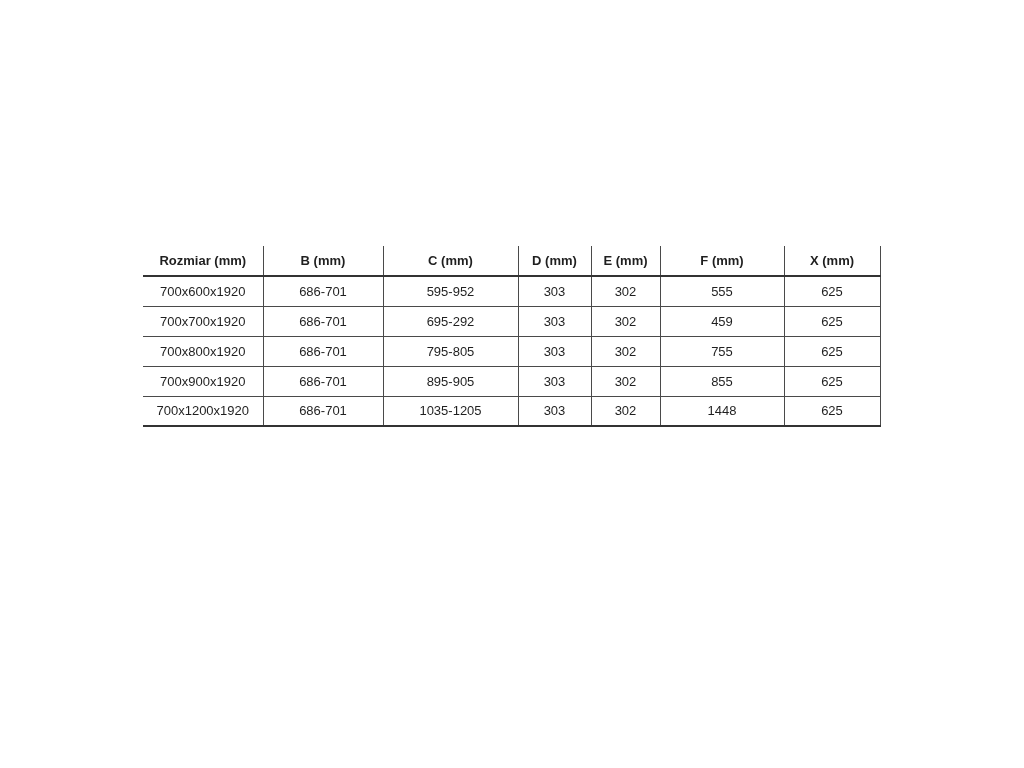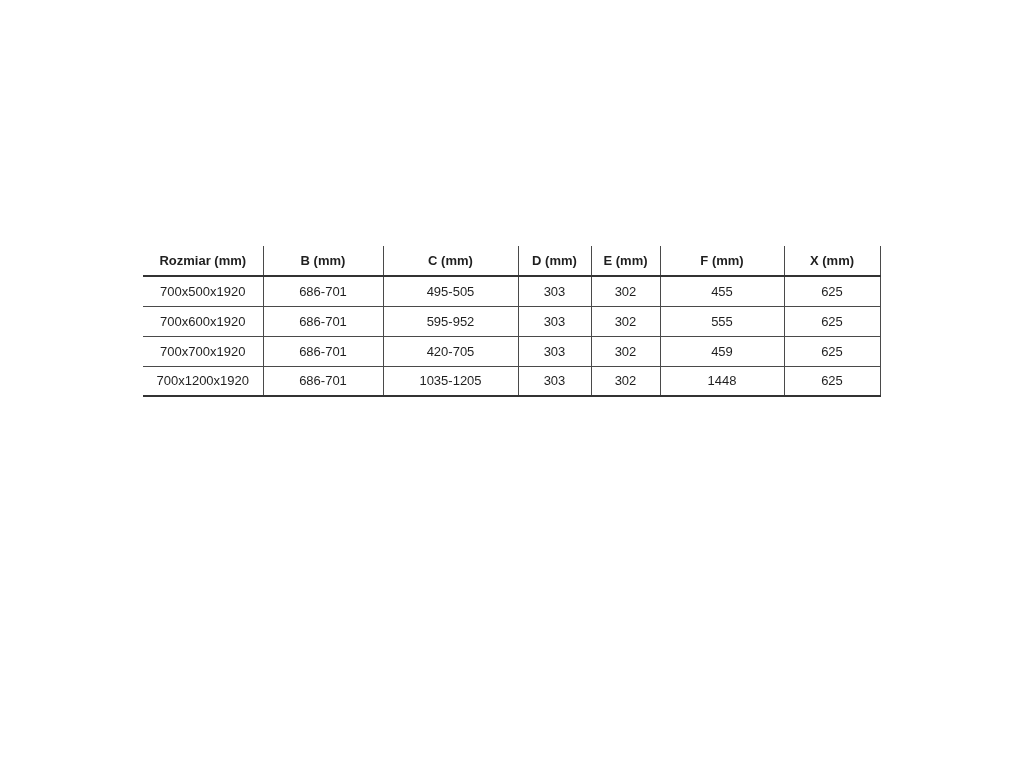--- a/index.html
+++ b/index.html
@@ -70,44 +70,53 @@
         <th>B (mm)</th>
         <th>C (mm)</th>
         <th>D (mm)</th>
         <th>E (mm)</th>
         <th>F (mm)</th>
         <th>X (mm)</th>
       </tr>
     </thead>
     <tbody>
         <tr>
-          <td>700x500x1920</td>
-          <td>686-701</td>
-          <td>495-505</td>
-          <td>303</td>
-          <td>302</td>
-          <td>455</td>
-          <td>625</td>
-        </tr>
-        <tr>
           <td>700x600x1920</td>
           <td>686-701</td>
           <td>595-952</td>
           <td>303</td>
           <td>302</td>
           <td>555</td>
           <td>625</td>
         </tr>
         <tr>
           <td>700x700x1920</td>
           <td>686-701</td>
-          <td>420-705</td>
+          <td>695-292</td>
           <td>303</td>
           <td>302</td>
           <td>459</td>
+          <td>625</td>
+        </tr>
+        <tr>
+          <td>700x800x1920</td>
+          <td>686-701</td>
+          <td>795-805</td>
+          <td>303</td>
+          <td>302</td>
+          <td>755</td>
+          <td>625</td>
+        </tr>
+        <tr>
+          <td>700x900x1920</td>
+          <td>686-701</td>
+          <td>895-905</td>
+          <td>303</td>
+          <td>302</td>
+          <td>855</td>
           <td>625</td>
         </tr>
         <tr>
           <td>700x1200x1920</td>
           <td>686-701</td>
           <td>1035-1205</td>
           <td>303</td>
           <td>302</td>
           <td>1448</td>
           <td>625</td>

